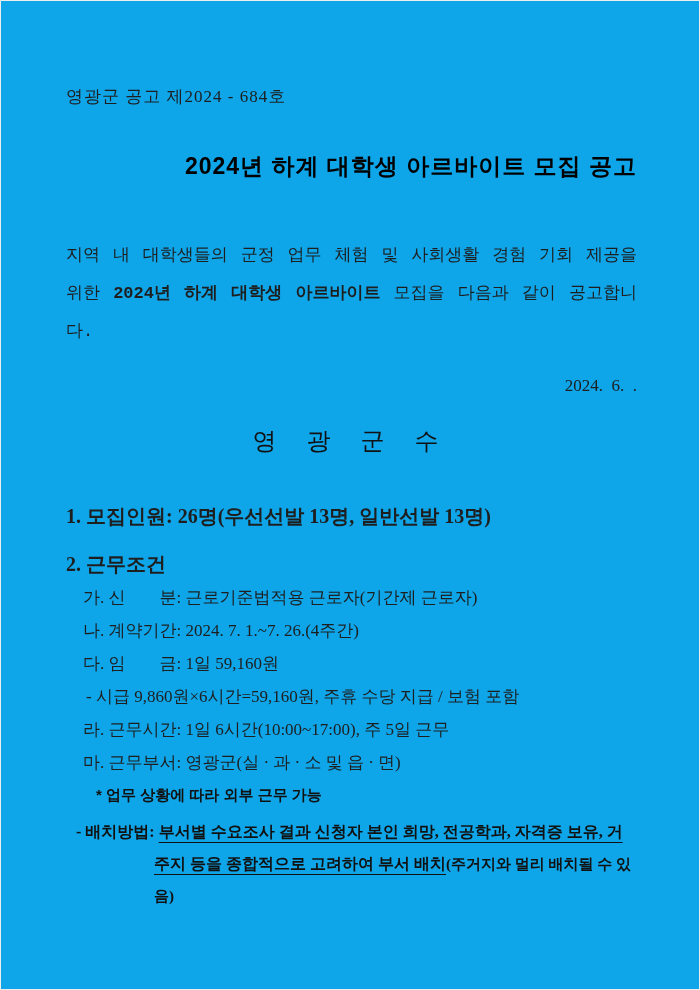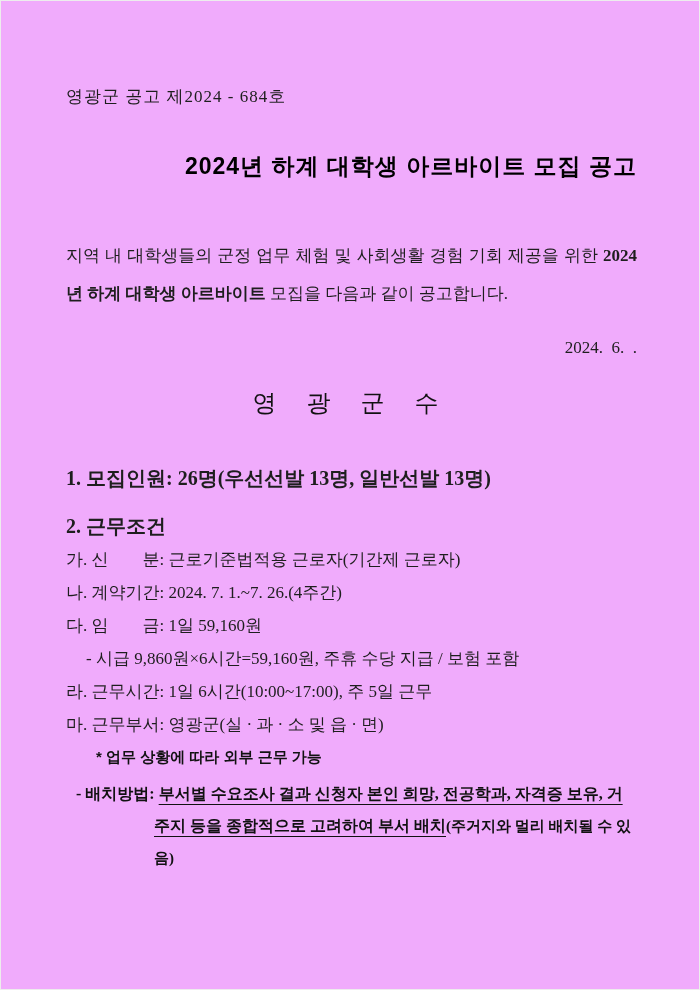--- a/index.html
+++ b/index.html
@@ -1,21 +1,21 @@
 <!DOCTYPE html>
 <html><head>
 <meta charset="utf-8">
 <style>
   html, body { margin: 0; padding: 0; background: #ffffff; }
   .page {
     position: relative;
     width: 700px;
     height: 990px;
     box-sizing: border-box;
-    background: #f0abfc;
+    background: #0ea5e9;
     border: 1px solid #ededed;
     padding: 86px 62px 0 65px;
     font-family: "Liberation Serif", "DejaVu Serif", serif;
     color: #1e1e1e;
     overflow: hidden;
   }
   .doc-number {
     font-size: 17px;
     line-height: 20px;
     letter-spacing: 1px;
@@ -31,20 +31,21 @@
     letter-spacing: 1px;
     color: #000000;
   }
   .intro {
     margin-top: 56px;
     font-size: 17px;
     line-height: 38px;
     text-align: justify;
     white-space: pre-wrap;
     word-break: break-all;
+    font-family: Liberation Mono, monospace;
   }
   .intro .bold { font-weight: bold; }
   .date-line {
     margin-top: 24px;
     text-align: right;
     font-size: 17px;
     line-height: 22px;
     white-space: pre;
   }
   .signature {
@@ -58,21 +59,21 @@
   .sec-heading {
     font-size: 20px;
     font-weight: bold;
     line-height: 23px;
     white-space: pre-wrap;
   }
   .sec-1 { margin-top: 50px; }
   .sec-2 { margin-top: 25px; }
   .line {
     margin-top: 10px;
-    margin-left: 0;
+    margin-left: 17px;
     font-size: 17px;
     line-height: 23px;
     white-space: pre-wrap;
   }
   .subline { margin-left: 20px; }
   .note {
     margin-top: 11px;
     margin-left: 30px;
     font-family: "Liberation Sans", "DejaVu Sans", sans-serif;
     font-weight: bold;

